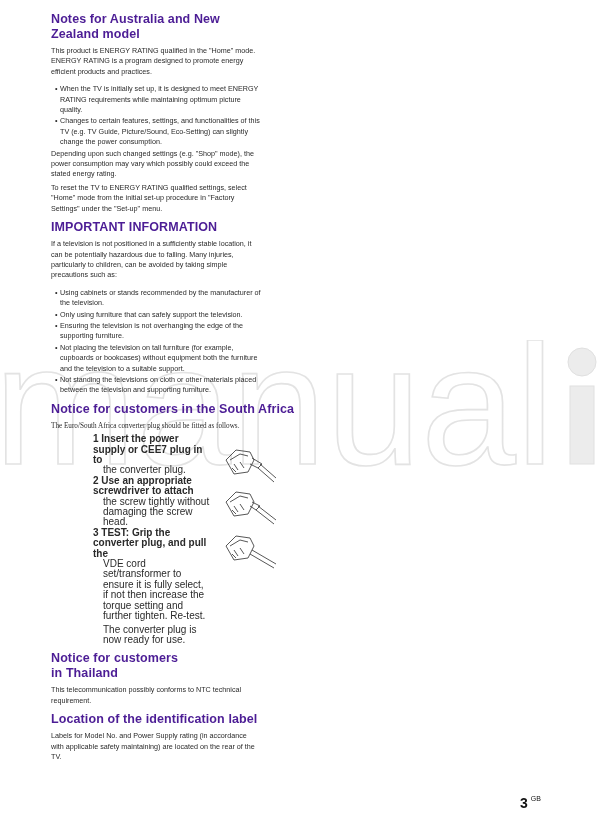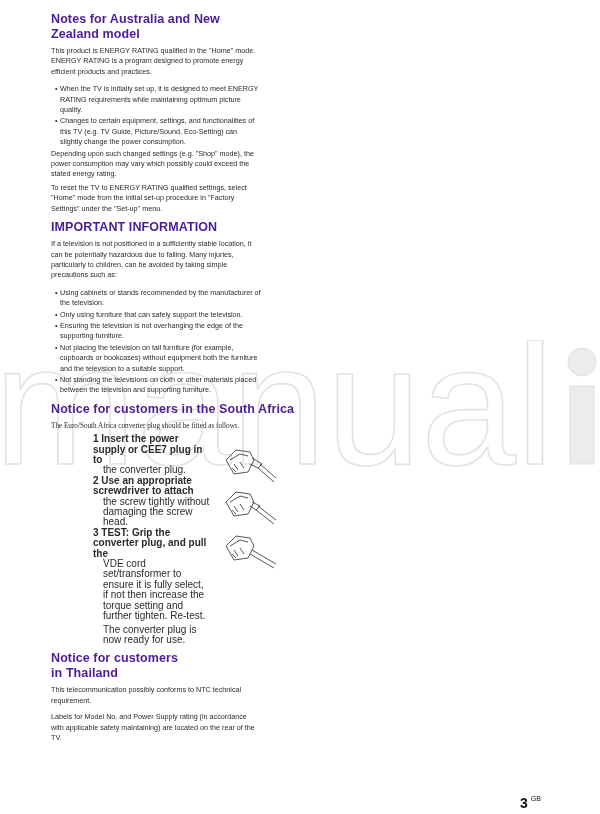--- a/index.html
+++ b/index.html
@@ -31,21 +31,21 @@
   <rect x="570" y="46" width="24" height="78" fill="#ececec" stroke="#e0e0e0"></rect>
 </svg>
 
 <div class="col">
 
   <section class="sec">
     <h2>Notes for Australia and New Zealand model</h2>
     <p>This product is ENERGY RATING qualified in the "Home" mode. ENERGY RATING is a program designed to promote energy efficient products and practices.</p>
     <ul>
       <li>When the TV is initially set up, it is designed to meet ENERGY RATING requirements while maintaining optimum picture quality.</li>
-      <li>Changes to certain equipment, settings, and functionalities of this TV (e.g. TV Guide, Picture/Sound, Eco-Setting) can slightly change the power consumption.</li>
+      <li>Changes to certain features, settings, and functionalities of this TV (e.g. TV Guide, Picture/Sound, Eco-Setting) can slightly change the power consumption.</li>
     </ul>
     <p>Depending upon such changed settings (e.g. "Shop" mode), the power consumption may vary which possibly could exceed the stated energy rating.</p>
     <p>To reset the TV to ENERGY RATING qualified settings, select "Home" mode from the initial set-up procedure in "Factory Settings" under the "Set-up" menu.</p>
   </section>
 
   <section class="sec">
     <h2 class="single">IMPORTANT INFORMATION</h2>
     <p>If a television is not positioned in a sufficiently stable location, it can be potentially hazardous due to falling. Many injuries, particularly to children, can be avoided by taking simple precautions such as:</p>
     <ul>
       <li>Using cabinets or stands recommended by the manufacturer of the television.</li>
@@ -75,20 +75,21 @@
       </div>
     </div>
   </section>
 
   <section class="sec">
     <h2 class="single" style="width:130px;">Notice for customers in Thailand</h2>
     <p>This telecommunication possibly conforms to NTC technical requirement.</p>
   </section>
 
   <section class="sec">
+    <h2 class="single">Location of the identification label</h2>
     <p>Labels for Model No. and Power Supply rating (in accordance with applicable safety maintaining) are located on the rear of the TV.</p>
   </section>
 </div>
 
 <svg class="plug" style="left:222px; top:446px;" width="56" height="38" viewBox="0 0 56 38">
   <g fill="none" stroke="#444" stroke-width="0.9">
     <path d="M4 14 L14 4 L28 6 L32 14 L26 26 L12 28 Z"></path>
     <path d="M8 14 L18 8 L26 10"></path>
     <path d="M12 18 L16 24 M18 16 L22 22 M10 22 L14 26"></path>
     <path d="M30 12 L40 18 L36 22 L28 18"></path>

